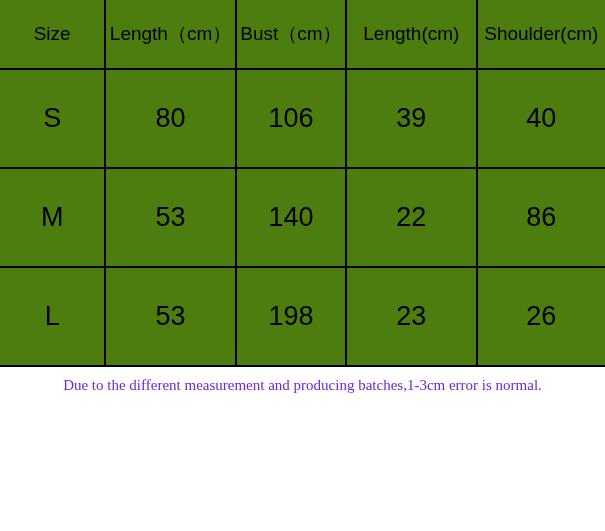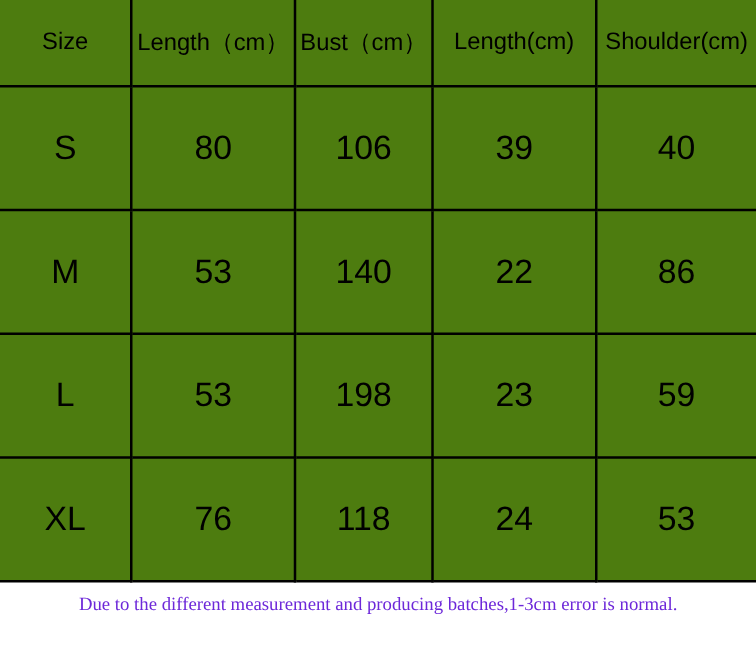--- a/index.html
+++ b/index.html
@@ -99,27 +99,20 @@
         <td>53</td>
         <td>140</td>
         <td>22</td>
         <td>86</td>
       </tr>
       <tr class="data-row">
         <td>L</td>
         <td>53</td>
         <td>198</td>
         <td>23</td>
-        <td>59</td>
-      </tr>
-      <tr class="data-row">
-        <td>XL</td>
-        <td>76</td>
-        <td>118</td>
-        <td>24</td>
-        <td>53</td>
+        <td>26</td>
       </tr>
     </tbody>
   </table>
 
   <div class="note">Due to the different measurement and producing batches,1-3cm error is normal.</div>
 
 </div>
 
 </body></html>

